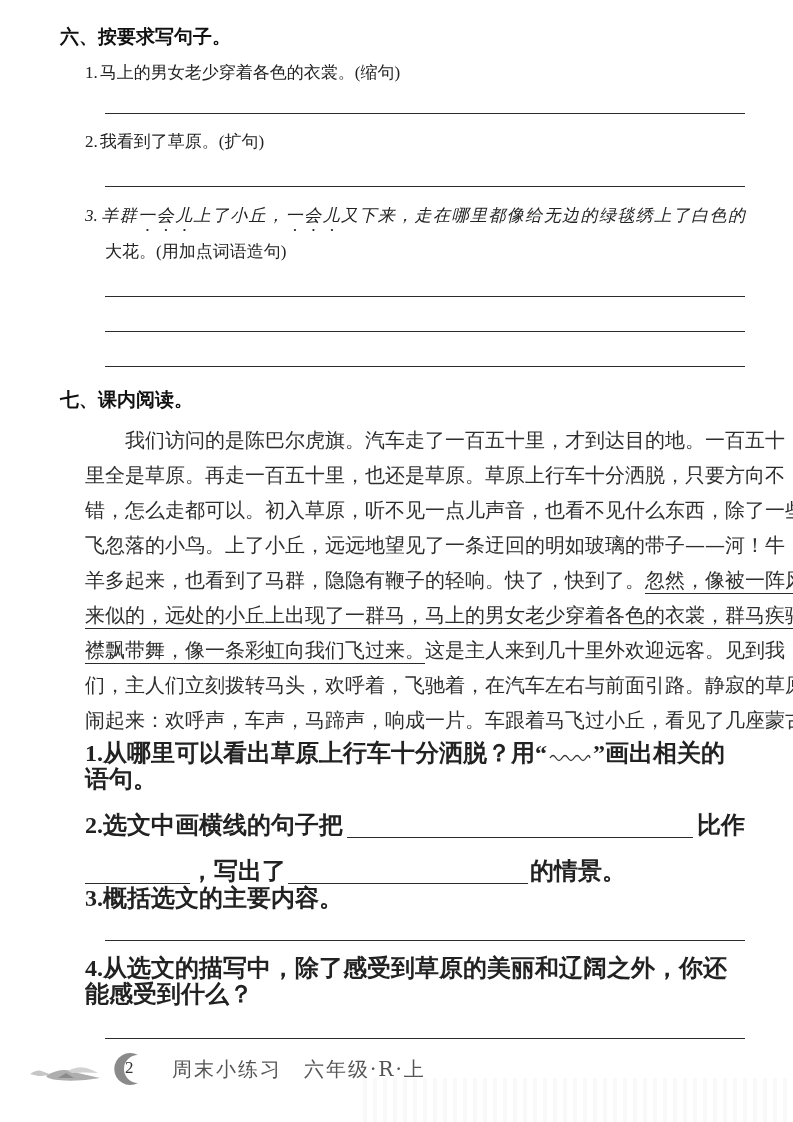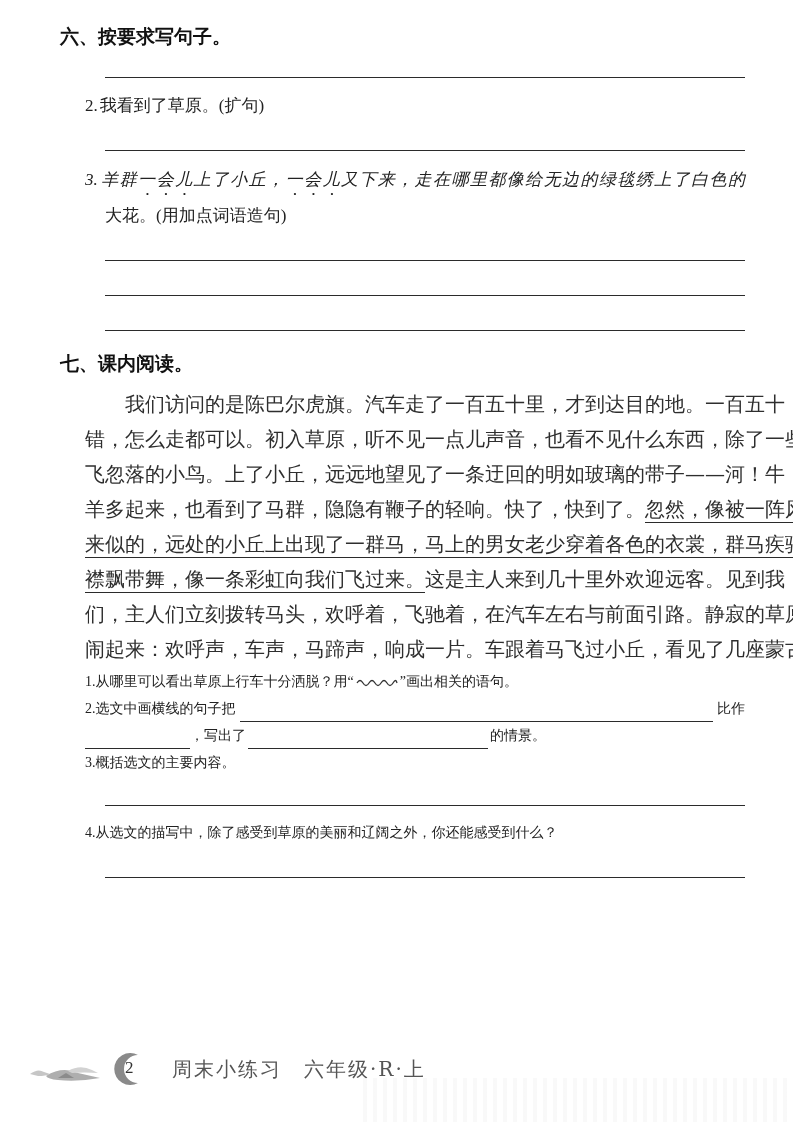--- a/index.html
+++ b/index.html
@@ -45,21 +45,21 @@
     border-bottom: 1.6px solid #2b2b2b;
   }
   .h28 { height: 28px; }
   .h30 { height: 30px; }
   .h32 { height: 32px; }
   .h35 { height: 35px; }
 
   .mt9  { margin-top: 20px; }
   .mt10 { margin-top: 10px; }
   .mt12 { margin-top: 12px; font-style: italic; }
-  .mt13 { margin-top: 1px; }
+  .mt13 { margin-top: 20px; }
   .mt14 { margin-top: 14px; }
   .mt15 { margin-top: 15px; }
   .mt2  { margin-top: 2px; }
   .mt7  { margin-top: 1px; }
 
   .passage { margin-top: 10px; margin-left: 25px; width: 660px; color: #2e2e2e; }
   .pline {
     font-size: 20px;
     line-height: 35px;
     height: 35px;
@@ -70,24 +70,25 @@
   }
   .pline.indent { text-indent: 2em; }
   .ul {
     text-decoration: underline;
     text-decoration-thickness: 1px;
     text-decoration-color: #2b2b2b;
     text-underline-offset: 6px;
   }
 
   .question {
-    font-size: 14px;
+    font-size: 24px;
     line-height: 26px;
     padding-left: 25px;
     color: #222;
+    font-weight: bold;
   }
   .q2row { display: flex; align-items: flex-end; }
   .blank {
     display: inline-block;
     border-bottom: 1.2px solid #2b2b2b;
     height: 22px;
     vertical-align: bottom;
   }
   .blank.flexfill { flex: 1; margin: 0 4px; }
   .blank.w105 { width: 105px; }
@@ -127,40 +128,44 @@
   }
 </style>
 </head>
 <body>
 
 <div class="page">
   <div class="content">
 
     <div class="sec-heading">六、按要求写句子。</div>
 
+    <div class="item mt10">
+      <span class="num">1.</span><span>马上的男女老少穿着各色的衣裳。(缩句)</span>
+    </div>
     <div class="ansline h28"></div>
 
     <div class="item mt15">
       <span class="num">2.</span><span>我看到了草原。(扩句)</span>
     </div>
     <div class="ansline h32"></div>
 
     <div class="item item3line jline mt12">
       <span class="num">3.</span><span>羊群</span><span class="dot-em">一会儿</span><span>上了小丘，</span><span class="dot-em">一会儿</span><span>又下来，走在哪里都像给无边的绿毯绣上了白色的</span>
     </div>
     <div class="item item3line cont">大花。(用加点词语造句)</div>
     <div class="ansline h28"></div>
     <div class="ansline h35"></div>
 
     <div class="ansline h35"></div>
 
     <div class="sec-heading mt9">七、课内阅读。</div>
 
     <div class="passage">
       <div class="pline indent"><span>我们访问的是陈巴尔虎旗。汽车走了一百五十里，才到达目的地。一百五十</span></div>
+      <div class="pline"><span>里全是草原。再走一百五十里，也还是草原。草原上行车十分洒脱，只要方向不</span></div>
       <div class="pline"><span>错，怎么走都可以。初入草原，听不见一点儿声音，也看不见什么东西，除了一些忽</span></div>
       <div class="pline"><span>飞忽落的小鸟。上了小丘，远远地望见了一条迂回的明如玻璃的带子——河！牛</span></div>
       <div class="pline"><span>羊多起来，也看到了马群，隐隐有鞭子的轻响。快了，快到了。</span><span class="ul">忽然，像被一阵风吹</span></div>
       <div class="pline"><span class="ul">来似的，远处的小丘上出现了一群马，马上的男女老少穿着各色的衣裳，群马疾驰，</span></div>
       <div class="pline"><span class="ul">襟飘带舞，像一条彩虹向我们飞过来。</span><span>这是主人来到几十里外欢迎远客。见到我</span></div>
       <div class="pline"><span>们，主人们立刻拨转马头，欢呼着，飞驰着，在汽车左右与前面引路。静寂的草原热</span></div>
       <div class="pline"><span>闹起来：欢呼声，车声，马蹄声，响成一片。车跟着马飞过小丘，看见了几座蒙古包。</span></div>
     </div>
 
     <div class="question mt2">

